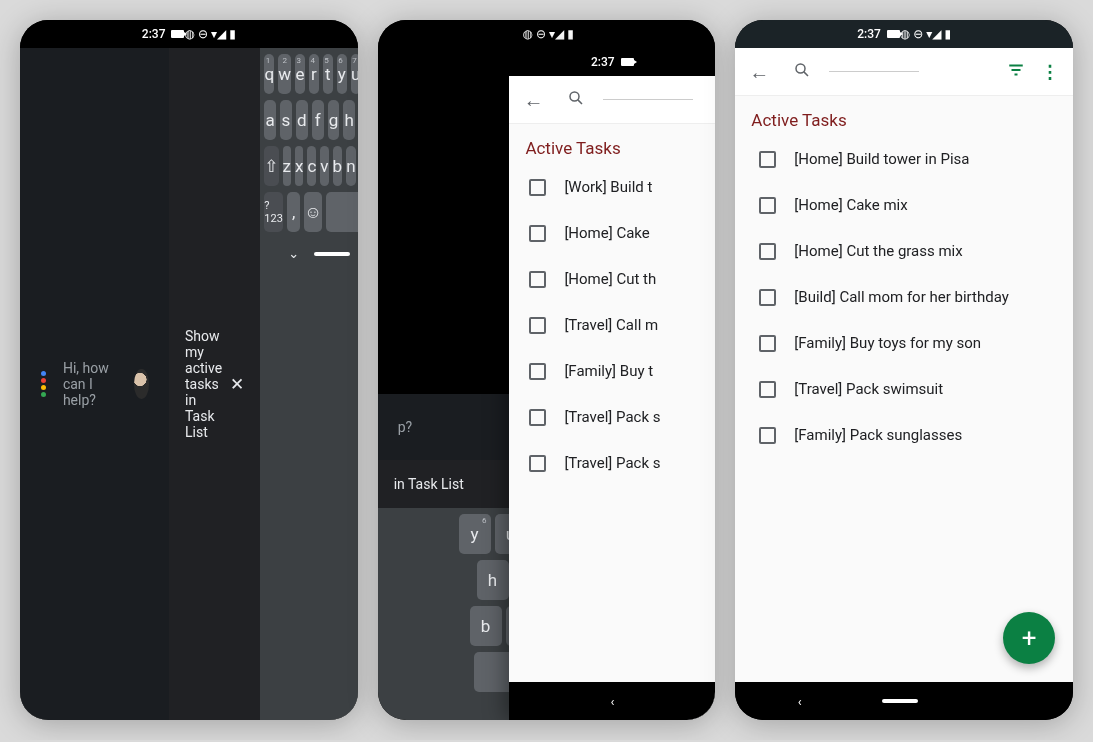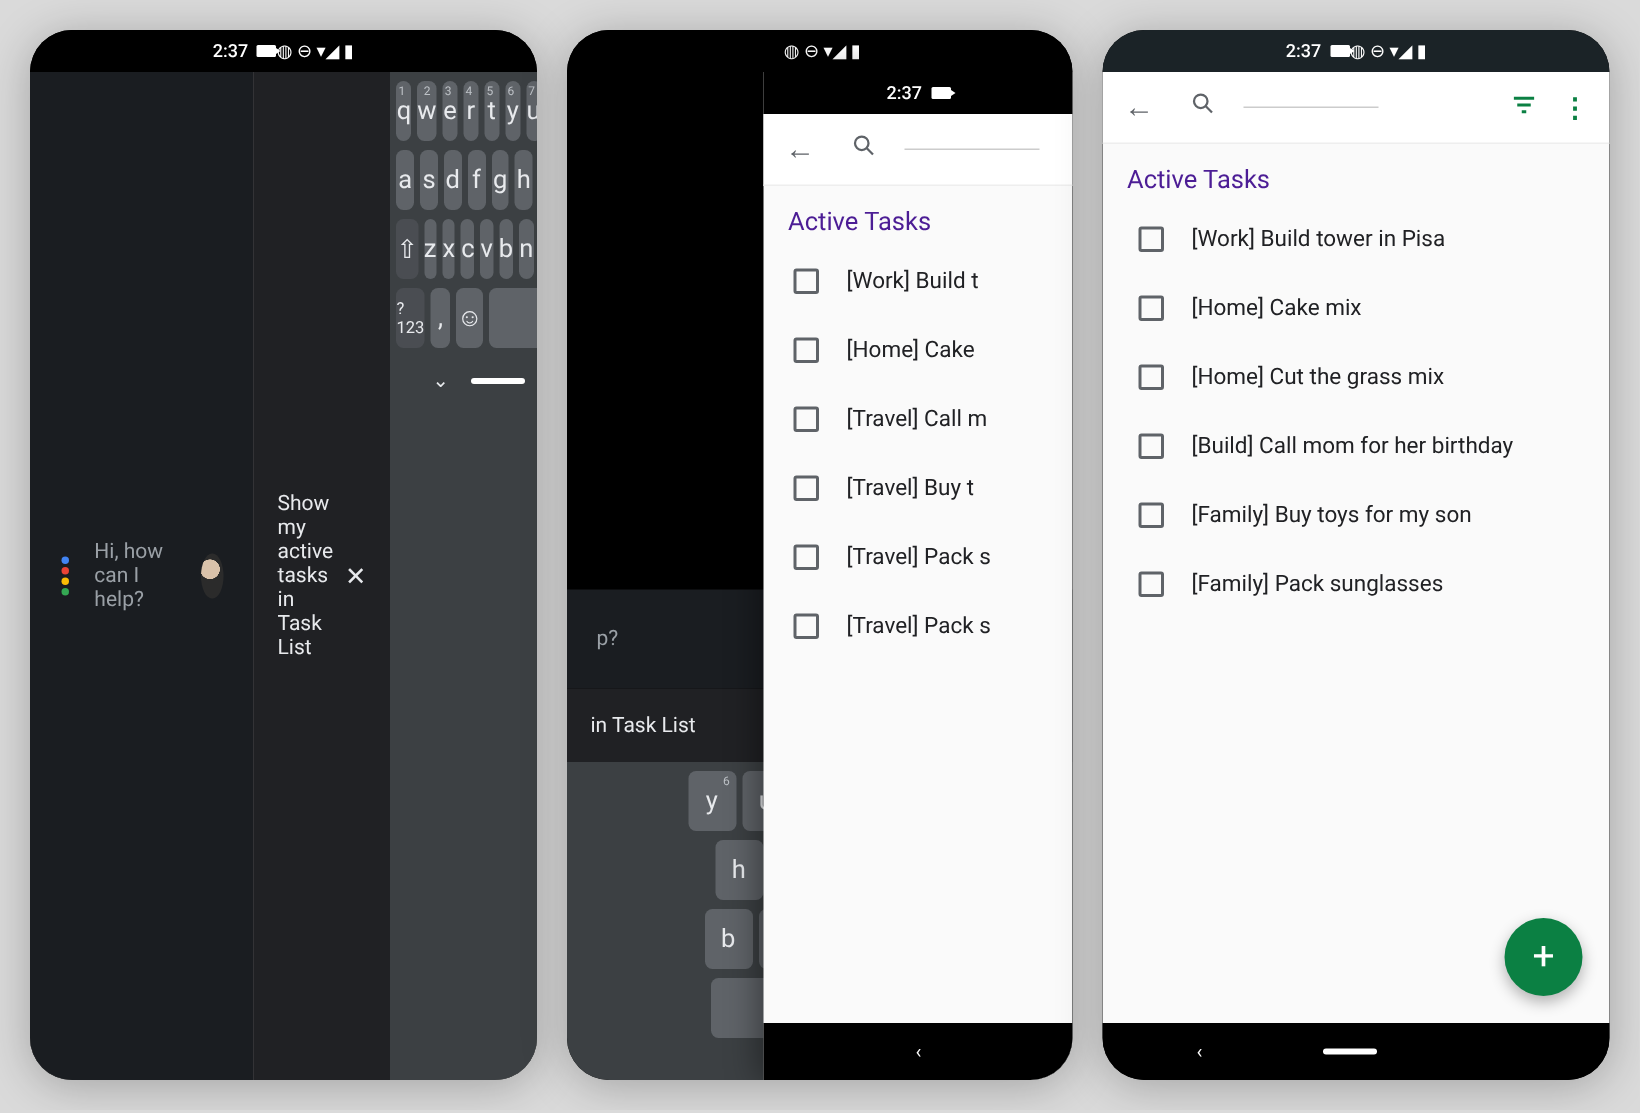--- a/index.html
+++ b/index.html
@@ -99,21 +99,21 @@
       padding:0 8px;
       gap:12px;
       border-bottom:1px solid #eee;
     }
     .topbar .back{color:#5f6368;font-size:20px;padding:6px;}
     .topbar .search{color:#5f6368;font-size:18px;padding:6px;}
     .topbar .search-line{flex:1;border-bottom:1px solid #ccc;height:1px;margin-right:6px;max-width:90px;}
     .topbar-right{margin-left:auto;display:flex;gap:4px;}
     .filter-icon{color:#0b8043;padding:6px;font-weight:600;}
     .more-icon{color:#0b8043;padding:6px;font-size:18px;font-weight:bold;}
-    .list-header{font-size:17px;color:#4c1d95;padding:14px 16px 6px;}
+    .list-header{font-size:17px;color:#7f1d1d;padding:14px 16px 6px;}
     .task-list{flex:1;overflow:hidden;}
     .task-item{
       display:flex;align-items:center;gap:18px;
       padding:14px 18px 14px 24px;
       font-size:15px;
       color:#202124;
     }
     .task-checkbox{
       width:17px;height:17px;
       border:2px solid #5f6368;
@@ -359,25 +359,29 @@
         <div class="task-item">
             <span class="task-checkbox"></span>
             <span class="task-label">[Work] Build t</span>
           </div>
         <div class="task-item">
             <span class="task-checkbox"></span>
             <span class="task-label">[Home] Cake</span>
           </div>
         <div class="task-item">
             <span class="task-checkbox"></span>
+            <span class="task-label">[Home] Cut th</span>
+          </div>
+        <div class="task-item">
+            <span class="task-checkbox"></span>
             <span class="task-label">[Travel] Call m</span>
           </div>
         <div class="task-item">
             <span class="task-checkbox"></span>
-            <span class="task-label">[Travel] Buy t</span>
+            <span class="task-label">[Family] Buy t</span>
           </div>
         <div class="task-item">
             <span class="task-checkbox"></span>
             <span class="task-label">[Travel] Pack s</span>
           </div>
         <div class="task-item">
             <span class="task-checkbox"></span>
             <span class="task-label">[Travel] Pack s</span>
           </div>
       </div>
@@ -416,37 +420,41 @@
               <line x1="10" y1="18" x2="14" y2="18"></line>
             </svg>
         </span>
         <span class="more-icon">⋮</span>
       </div>
     </div>
     <div class="list-header">Active Tasks</div>
     <div class="task-list">
       <div class="task-item">
           <span class="task-checkbox"></span>
-          <span class="task-label">[Work] Build tower in Pisa</span>
+          <span class="task-label">[Home] Build tower in Pisa</span>
         </div>
       <div class="task-item">
           <span class="task-checkbox"></span>
           <span class="task-label">[Home] Cake mix</span>
         </div>
       <div class="task-item">
           <span class="task-checkbox"></span>
           <span class="task-label">[Home] Cut the grass mix</span>
         </div>
       <div class="task-item">
           <span class="task-checkbox"></span>
           <span class="task-label">[Build] Call mom for her birthday</span>
         </div>
       <div class="task-item">
           <span class="task-checkbox"></span>
           <span class="task-label">[Family] Buy toys for my son</span>
+        </div>
+      <div class="task-item">
+          <span class="task-checkbox"></span>
+          <span class="task-label">[Travel] Pack swimsuit</span>
         </div>
       <div class="task-item">
           <span class="task-checkbox"></span>
           <span class="task-label">[Family] Pack sunglasses</span>
         </div>
     </div>
   </div>
   <div class="fab">+</div>
   <div class="navbar">
     <span class="back">‹</span>

